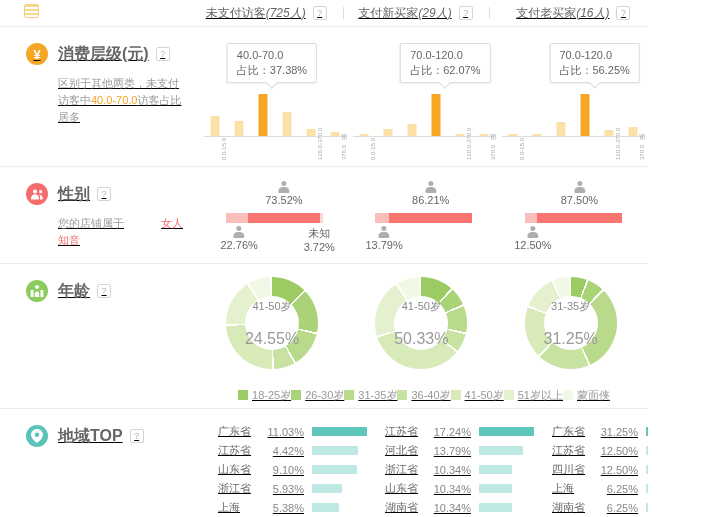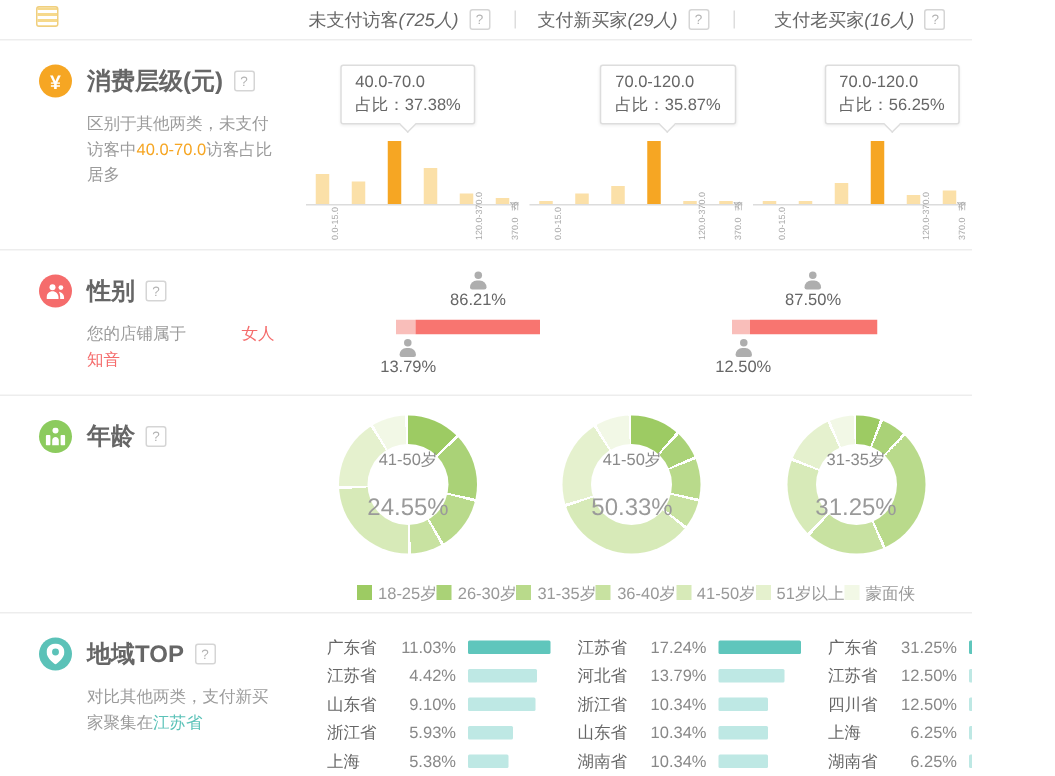--- a/index.html
+++ b/index.html
@@ -1,17 +1,17 @@
 <!DOCTYPE html>
 <html><head>
 <meta charset="utf-8">
 <style>
   html,body{margin:0;padding:0;background:#fff;}
   body{font-family:"Liberation Sans",sans-serif;-webkit-font-smoothing:antialiased;}
-  .page{position:relative;width:648px;height:517px;background:#fff;overflow:hidden;}
+  .page{position:relative;width:648px;height:517px;background:#fff;overflow:hidden;text-decoration:underline;}
 
   
   .hdr{display:flex;height:26px;align-items:center;border-bottom:1px solid #ededed;}
   .hdr-left{width:200px;box-sizing:border-box;padding-left:24px;}
   .mini-ico{display:inline-block;width:13px;height:12px;border-radius:2px;background:
     repeating-linear-gradient(180deg,#f6d98c 0 2px,#fff 2px 4px);border:1px solid #f0cf7e;}
   .hdr-cols{flex:1;display:flex;}
   .hdr-col{flex:1;display:flex;align-items:center;justify-content:center;font-size:12px;color:#666;cursor:default;}
   .hdr-col em{font-style:italic;color:#666;}
   .vdiv{display:inline-block;width:1px;height:12px;background:#ddd;margin-left:16px;}
@@ -148,21 +148,21 @@
             <div class="bar" style="height: 11.6655px; background: rgb(251, 224, 168);"></div>
             <div class="bar" style="height: 42px; background: rgb(246, 166, 35);"></div>
             <div class="bar" style="height: 2.33446px; background: rgb(251, 224, 168);"></div>
             <div class="bar" style="height: 2.33446px; background: rgb(251, 224, 168);"></div>
           </div>
           <span class="axlbl" style="left: 19.5px;">0.0-15.0</span>
           <span class="axlbl" style="left: 115.5px;">120.0-370.0</span>
           <span class="axlbl" style="left: 139.5px;">370.0以上</span>
           <div class="tip" style="left: 96px;">
             <div>70.0-120.0</div>
-            <div>占比：35.87%</div>
+            <div>占比：62.07%</div>
             <i class="tiparrow"></i>
           </div>
         </div>
       <div class="mini-chart">
           <div class="axisline"></div>
           <div class="bars">
             <div class="bar" style="height: 2px; background: rgb(251, 224, 168);"></div>
             <div class="bar" style="height: 2.24px; background: rgb(251, 224, 168);"></div>
             <div class="bar" style="height: 14px; background: rgb(251, 224, 168);"></div>
             <div class="bar" style="height: 42px; background: rgb(246, 166, 35);"></div>
@@ -194,20 +194,41 @@
         </span>
         <h3>性别</h3>
         <span class="help">?</span>
       </div>
       <p class="desc"><span>您的店铺属于</span><span class="hl-red">女人知音</span><span></span></p>
     </div>
     <div class="charts">
       <div class="cell">
           <div class="gchart">
             <div class="gbar">
+              <div class="gseg" style="width: 22.76%; background: rgb(249, 190, 186);"></div>
+              <div class="gseg" style="width: 73.52%; background: rgb(248, 117, 112);"></div>
+              <div class="gseg" style="width: 3.72%; background: rgb(251, 214, 211);"></div>
+            </div>
+            <div class="glabel gtop" style="left: 59.52%;">
+              <span class="person"></span>
+              <div>73.52%</div>
+            </div>
+            <div class="glabel gbottom" style="left: 13.38%;">
+              <span class="person"></span>
+              <div>22.76%</div>
+            </div>
+            <div class="glabel gbottom" style="left: 96%;">
+              <div>未知</div>
+              <div>3.72%</div>
+            </div>
+          </div>
+        </div>
+      <div class="cell">
+          <div class="gchart">
+            <div class="gbar">
               <div class="gseg" style="width: 13.79%; background: rgb(249, 190, 186);"></div>
               <div class="gseg" style="width: 86.21%; background: rgb(248, 117, 112);"></div>
             </div>
             <div class="glabel gtop" style="left: 56.895%;">
               <span class="person"></span>
               <div>86.21%</div>
             </div>
             <div class="glabel gbottom" style="left: 8.895%;">
               <span class="person"></span>
               <div>13.79%</div>
@@ -312,21 +333,20 @@
     <div class="info">
       <div class="ihead">
         <span class="badge" style="background:#5BC2B8">
           <svg width="12" height="14" viewBox="0 0 12 14" fill="#fff">
               <path d="M6 0C2.7 0 0 2.6 0 5.8 0 10 6 14 6 14s6-4 6-8.2C12 2.6 9.3 0 6 0zm0 8a2.3 2.3 0 110-4.6A2.3 2.3 0 016 8z"></path>
             </svg>
         </span>
         <h3>地域TOP</h3>
         <span class="help">?</span>
       </div>
-      <p class="desc"><span>对比其他两类，支付新买家聚集在</span><span class="hl-teal">江苏省</span><span></span></p>
     </div>
     <div class="charts">
       <div class="rlist">
           <div class="rrow">
             <span class="rname">广东省</span>
             <span class="rpct">11.03%</span>
             <span class="rbar" style="width: 55px; background: rgb(95, 198, 188);"></span>
           </div>
           <div class="rrow">
             <span class="rname">江苏省</span>

